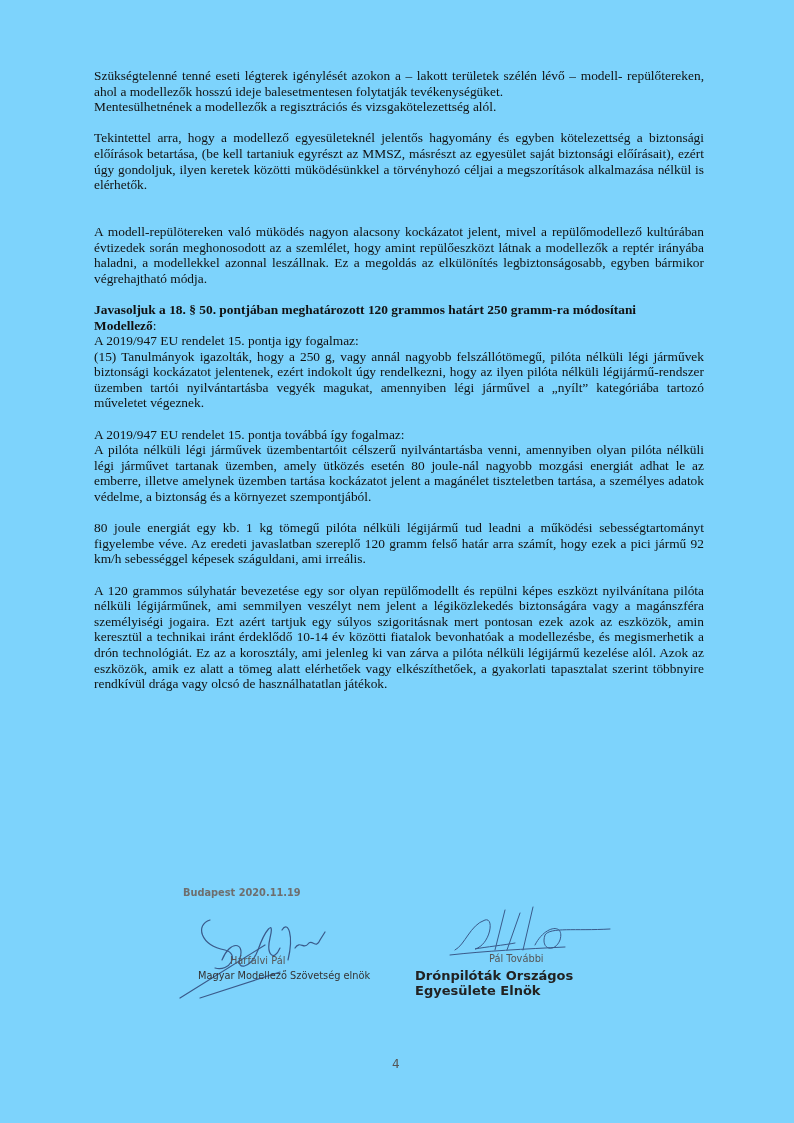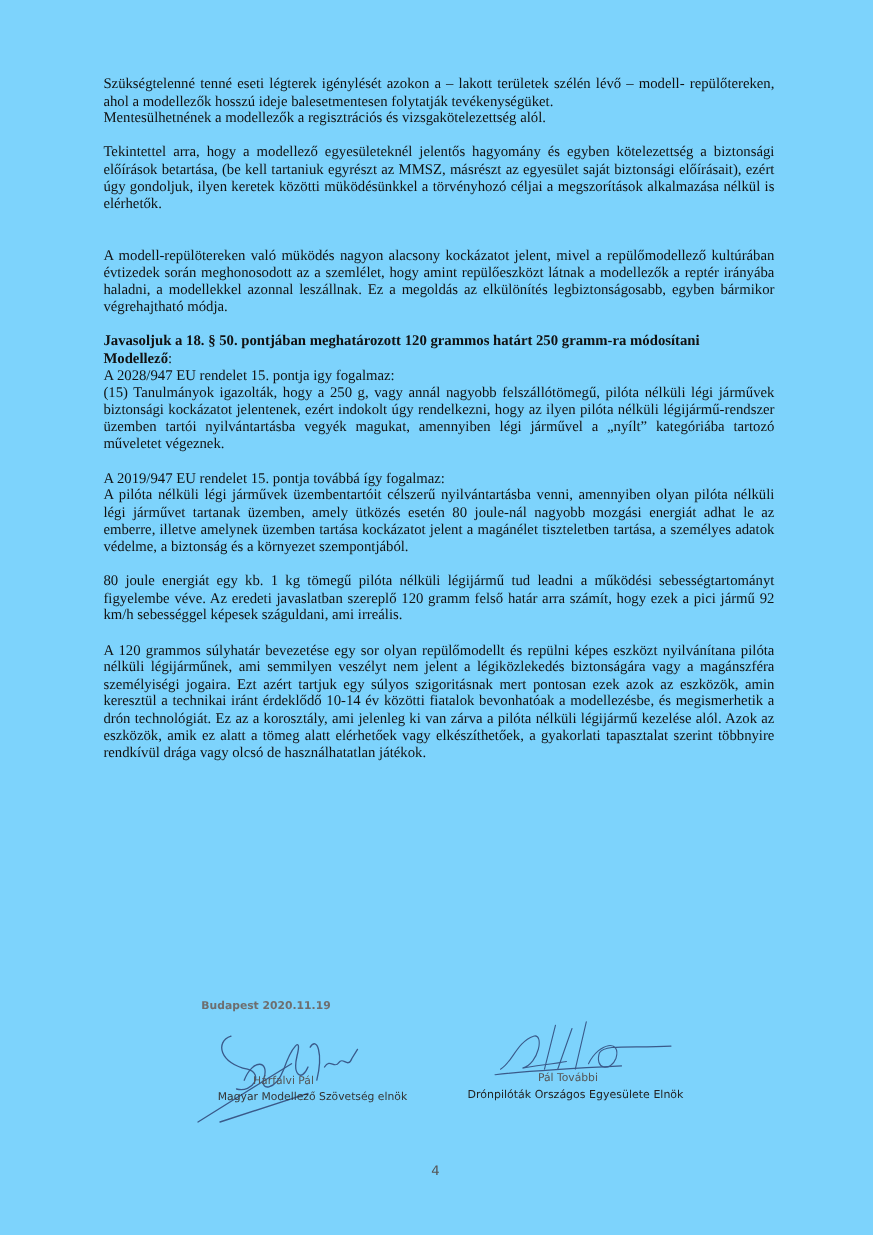--- a/index.html
+++ b/index.html
@@ -8,40 +8,40 @@
     position: absolute; left: 0; top: 0; width: 794px; height: 1123px; background: #7dd3fc;
   }
   .body-text {
     position: absolute; left: 94px; top: 68px; width: 610px;
     font-family: "Liberation Serif", serif; font-size: 13.4px; line-height: 15.6px;
     color: #111; text-align: justify;
   }
   .body-text p { margin: 0; }
   .gap { height: 15.6px; }
   .bold { font-weight: bold; }
-  .sig-area { position: absolute; left: 0; top: 880px; width: 652px; height: 120px; margin-top: 22px; }
+  .sig-area { position: absolute; left: 0; top: 880px; width: 652px; height: 120px; }
   .sig-date {
     position: absolute; left: 183px; top: 7px;
     font-family: "DejaVu Sans", sans-serif; font-size: 9.8px; color: #6e6e6e; font-weight: bold;
   }
   .sig-name-left {
     position: absolute; left: 230px; top: 75px;
     font-family: "DejaVu Sans", sans-serif; font-size: 9.8px; color: #555;
   }
   .sig-title-left {
     position: absolute; left: 198px; top: 90px;
     font-family: "DejaVu Sans", sans-serif; font-size: 9.8px; color: #333;
   }
   .sig-name-right {
     position: absolute; left: 489px; top: 73px;
     font-family: "DejaVu Sans", sans-serif; font-size: 9.8px; color: #555;
   }
   .sig-title-right {
-    position: absolute; left: 425px; top: 88px;
-    font-family: "DejaVu Sans", sans-serif; font-size: 10px; color: #222;
+    position: absolute; left: 415px; top: 88px;
+    font-family: "DejaVu Sans", sans-serif; font-size: 13px; color: #222; font-weight: bold;
   }
   .sig-svg { position: absolute; }
   .page-num {
     position: absolute; left: 392px; top: 1057px;
     font-family: "DejaVu Sans", sans-serif; font-size: 12px; color: #555;
   }
 </style>
 </head>
 <body>
 
@@ -50,21 +50,21 @@
     <p>Szükségtelenné tenné eseti légterek igénylését azokon a – lakott területek szélén lévő – modell- repülőtereken, ahol a modellezők hosszú ideje balesetmentesen folytatják tevékenységüket.</p>
     <p>Mentesülhetnének a modellezők a regisztrációs és vizsgakötelezettség alól.</p>
     <div class="gap"></div>
     <p>Tekintettel arra, hogy a modellező egyesületeknél jelentős hagyomány és egyben kötelezettség a biztonsági előírások betartása, (be kell tartaniuk egyrészt az MMSZ, másrészt az egyesület saját biztonsági előírásait), ezért úgy gondoljuk, ilyen keretek közötti müködésünkkel a törvényhozó céljai a megszorítások alkalmazása nélkül is elérhetők.</p>
     <div class="gap"></div>
     <div class="gap"></div>
     <p>A modell-repülötereken való müködés nagyon alacsony kockázatot jelent, mivel a repülőmodellező kultúrában évtizedek során meghonosodott az a szemlélet, hogy amint repülőeszközt látnak a modellezők a reptér irányába haladni, a modellekkel azonnal leszállnak. Ez a megoldás az elkülönítés legbiztonságosabb, egyben bármikor végrehajtható módja.</p>
     <div class="gap"></div>
     <p class="bold">Javasoljuk a 18. § 50. pontjában meghatározott 120 grammos határt 250 gramm-ra módosítani</p>
     <p><span class="bold">Modellező</span><span>:</span></p>
-    <p>A 2028/947 EU rendelet 15. pontja igy fogalmaz:</p>
+    <p>A 2019/947 EU rendelet 15. pontja igy fogalmaz:</p>
     <p>(15) Tanulmányok igazolták, hogy a 250 g, vagy annál nagyobb felszállótömegű, pilóta nélküli légi járművek biztonsági kockázatot jelentenek, ezért indokolt úgy rendelkezni, hogy az ilyen pilóta nélküli légijármű-rendszer üzemben tartói nyilvántartásba vegyék magukat, amennyiben légi járművel a „nyílt” kategóriába tartozó műveletet végeznek.</p>
     <div class="gap"></div>
     <p>A 2019/947 EU rendelet 15. pontja továbbá így fogalmaz:</p>
     <p>A pilóta nélküli légi járművek üzembentartóit célszerű nyilvántartásba venni, amennyiben olyan pilóta nélküli légi járművet tartanak üzemben, amely ütközés esetén 80 joule-nál nagyobb mozgási energiát adhat le az emberre, illetve amelynek üzemben tartása kockázatot jelent a magánélet tiszteletben tartása, a személyes adatok védelme, a biztonság és a környezet szempontjából.</p>
     <div class="gap"></div>
     <p>80 joule energiát egy kb. 1 kg tömegű pilóta nélküli légijármű tud leadni a működési sebességtartományt figyelembe véve. Az eredeti javaslatban szereplő 120 gramm felső határ arra számít, hogy ezek a pici jármű 92 km/h sebességgel képesek száguldani, ami irreális.</p>
     <div class="gap"></div>
     <p>A 120 grammos súlyhatár bevezetése egy sor olyan repülőmodellt és repülni képes eszközt nyilvánítana pilóta nélküli légijárműnek, ami semmilyen veszélyt nem jelent a légiközlekedés biztonságára vagy a magánszféra személyiségi jogaira. Ezt azért tartjuk egy súlyos szigoritásnak mert pontosan ezek azok az eszközök, amin keresztül a technikai iránt érdeklődő 10-14 év közötti fiatalok bevonhatóak a modellezésbe, és megismerhetik a drón technológiát. Ez az a korosztály, ami jelenleg ki van zárva a pilóta nélküli légijármű kezelése alól. Azok az eszközök, amik ez alatt a tömeg alatt elérhetőek vagy elkészíthetőek, a gyakorlati tapasztalat szerint többnyire rendkívül drága vagy olcsó de használhatatlan játékok.</p>
   </div>
 

